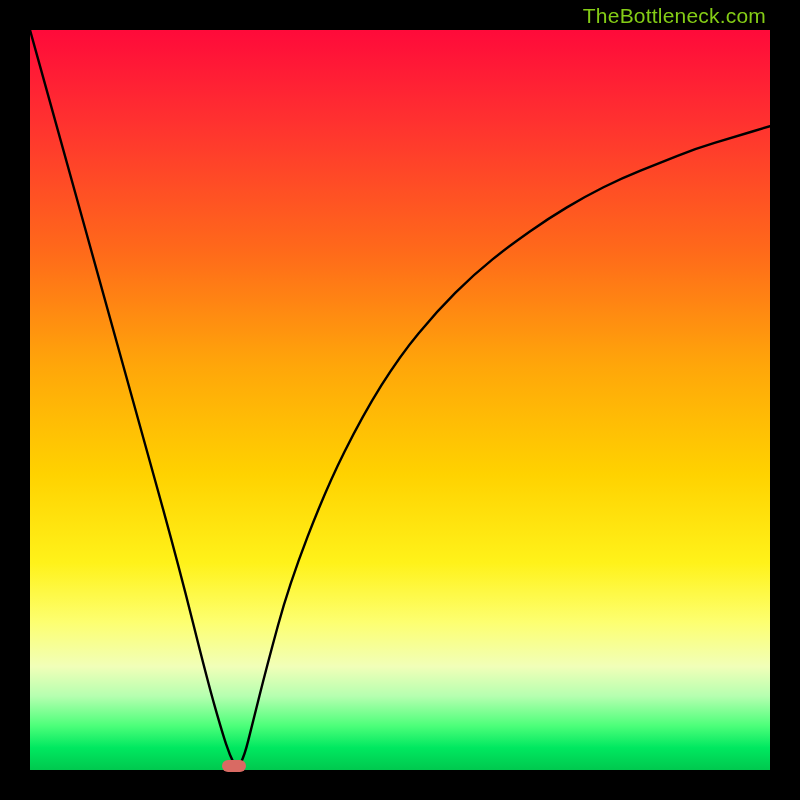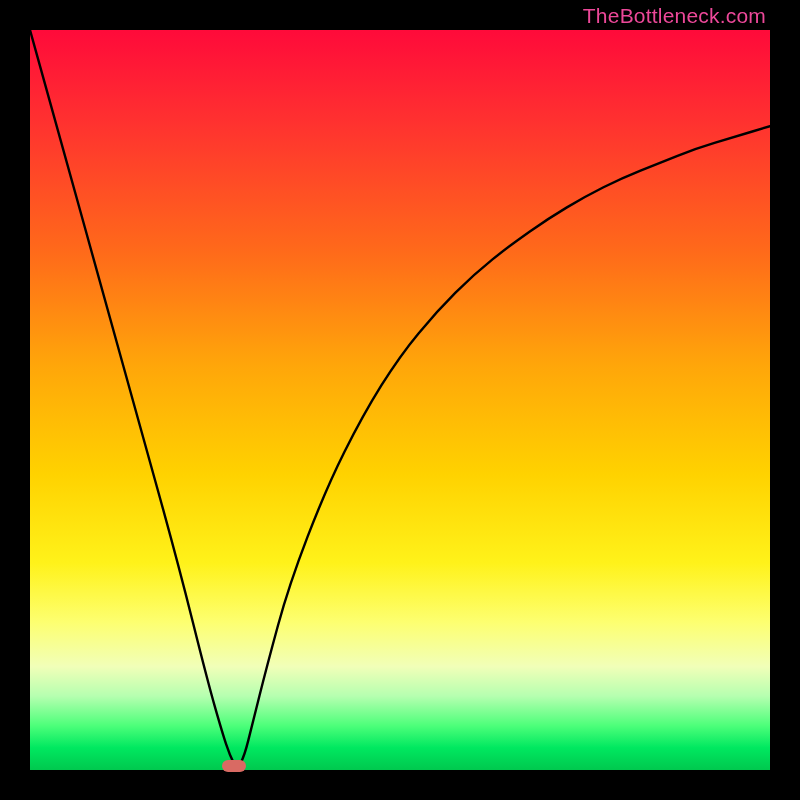--- a/index.html
+++ b/index.html
@@ -37,21 +37,21 @@
       #b6ffb0 90%,
       #4dff7a 94%,
       #00e860 97%,
       #00c84e 100%
     );
   }
   .watermark {
     position: absolute;
     top: 4px;
     right: 34px;
-    color: #ec4899;
+    color: #84cc16;
     font-size: 21px;
     font-weight: 400;
     letter-spacing: 0.2px;
     user-select: none;
   }
   svg.curve {
     position: absolute;
     left: 0;
     top: 0;
     width: 740px;

